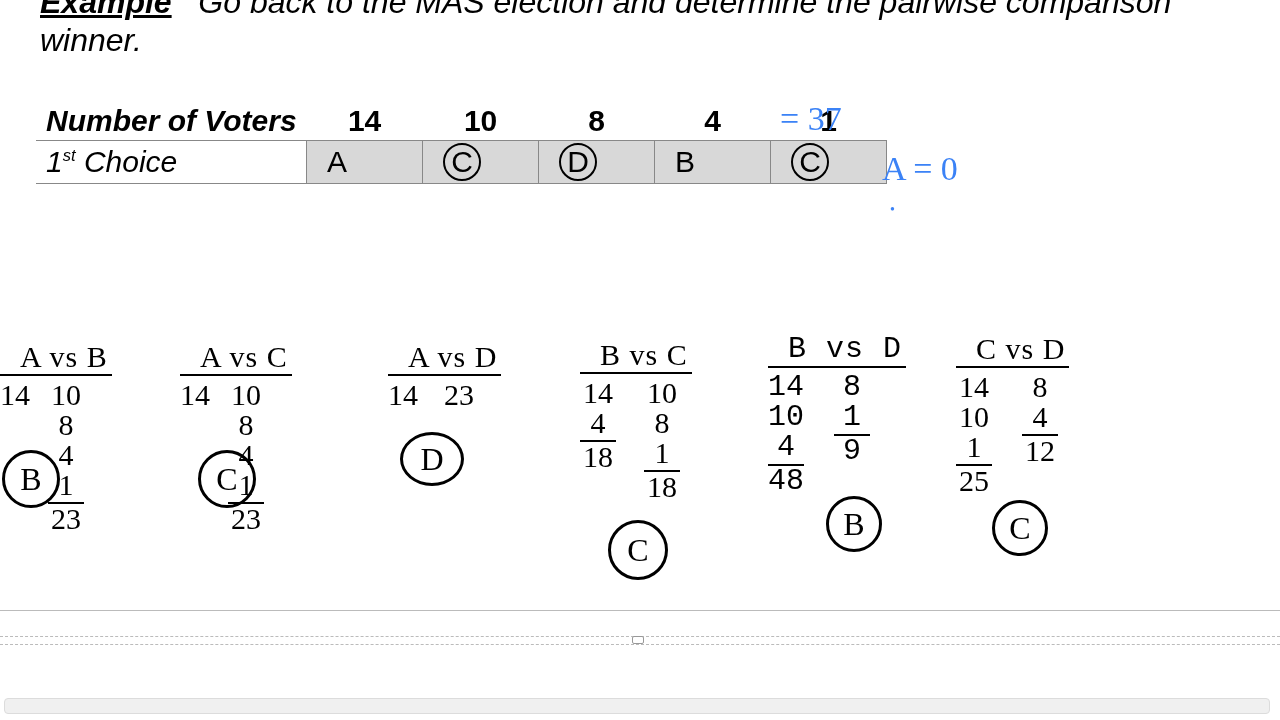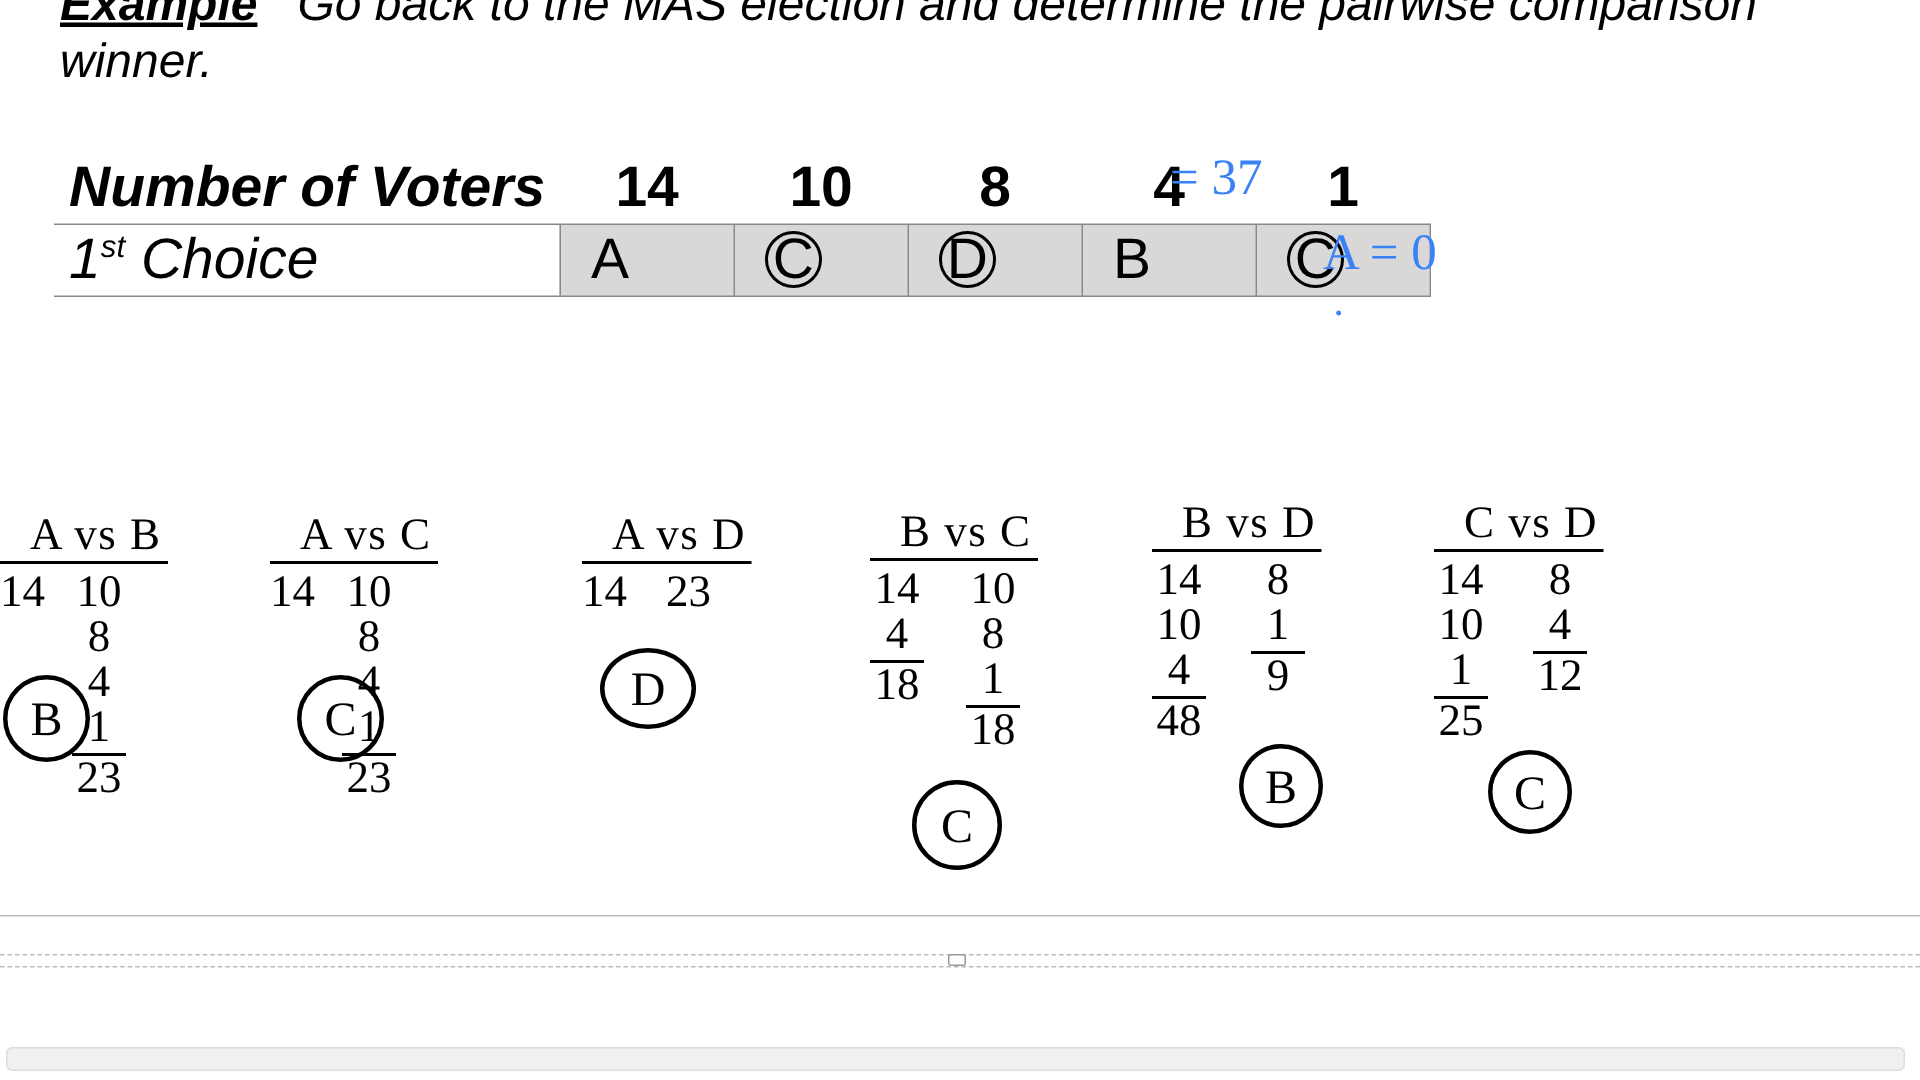--- a/index.html
+++ b/index.html
@@ -29,21 +29,21 @@
     font-size: 32px;
     font-style: italic;
   }
 
   
   .pref-table {
     position: absolute;
     top: 102px;
     left: 36px;
     border-collapse: collapse;
-    font-size: 38px;
+    font-size: 30px;
   }
   .pref-table th, .pref-table td {
     padding: 2px 10px 2px 10px;
   }
   .pref-table th.nv {
     font-style: italic;
     font-weight: bold;
     text-align: left;
     border-bottom: 1px solid #888;
   }
@@ -246,21 +246,21 @@
     <div class="stack">
       <span class="n">10</span>
       <span class="n">8</span>
       <span class="n">1</span>
       <span class="n sumline">18</span>
     </div>
   </div>
 </div>
 <span class="bigcircle" style="position:absolute; top:520px; left:608px; width:54px; height:54px;">C</span>
 
-<div class="pair" style="top:332px; left:768px;">
+<div class="pair" style="top:332px; left:768px;font-family:Liberation Mono, monospace;">
   <span class="title">B vs D</span>
   <div class="col2" style="gap:30px;">
     <div class="stack">
       <span class="n">14</span>
       <span class="n">10</span>
       <span class="n">4</span>
       <span class="n sumline">48</span>
     </div>
     <div class="stack">
       <span class="n">8</span>

